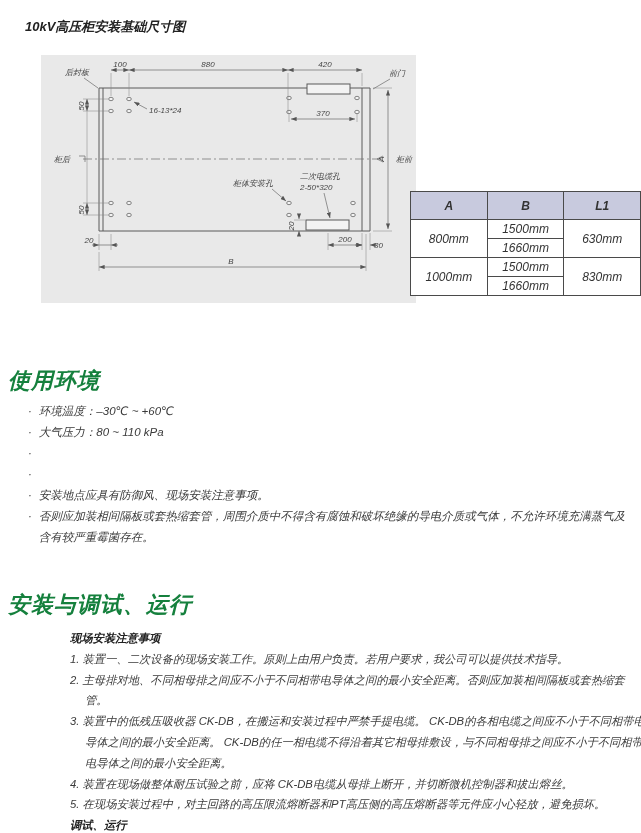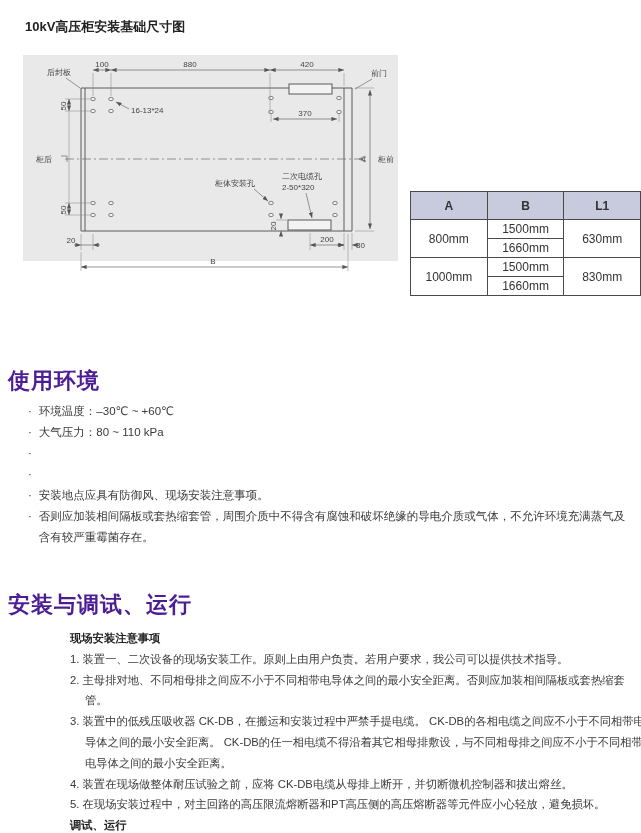--- a/index.html
+++ b/index.html
@@ -1,45 +1,45 @@
 <!DOCTYPE html>
 <html><head>
 <meta charset="utf-8">
 <style>
   html,body{margin:0;padding:0;background:#fff;}
   .page{
     position:relative;width:641px;height:833px;background:#ffffff;overflow:hidden;
-    font-family:"Liberation Sans","DejaVu Sans",sans-serif;color:#3a3a3a;
+    font-family:"Liberation Sans","DejaVu Sans",sans-serif;color:#3a3a3a;font-style:italic;
   }
   .doc-title{
     position:absolute;left:25px;top:18px;font-size:13px;font-weight:bold;color:#222;
   }
   .diagram-panel{
-    position:absolute;left:23px;top:55px;width:375px;height:206px;background:#e9e9e9;
+    position:absolute;left:41px;top:55px;width:375px;height:248px;background:#e9e9e9;
   }
   .diagram-panel svg{display:block;}
   svg text{fill:#454545;font-family:"Liberation Sans","DejaVu Sans",sans-serif;}
   .dim-text{font-size:8px;}
   .cjk-text{font-size:8px;}
   .struct{stroke:#5a5a5a;stroke-width:1;fill:none;}
   .thin{stroke:#6a6a6a;stroke-width:.7;fill:none;}
   .ext{stroke:#8a8a8a;stroke-width:.55;fill:none;}
   .hole{fill:#f3f3f3;stroke:#666;stroke-width:.8;}
   .slot{fill:#f3f3f3;stroke:#5a5a5a;stroke-width:1;}
 
   .spec-table{
     position:absolute;left:410px;top:191px;border-collapse:collapse;
     font-size:12px;color:#333;text-align:center;
   }
   .spec-table th,.spec-table td{border:1px solid #4a4a4a;}
   .spec-table th{background:#c8cade;font-weight:bold;width:74px;height:25px;}
   .spec-table td{height:18px;background:#fff;font-weight:normal;padding:0 2px;}
 
   .section-heading{
-    position:absolute;left:8px;font-size:22px;font-weight:bold;color:#4c1d95;letter-spacing:1px;
+    position:absolute;left:8px;font-size:22px;font-weight:bold;color:#15803d;letter-spacing:1px;
   }
   .env-list{
     position:absolute;left:28px;top:401px;width:604px;margin:0;padding:0;list-style:none;
     font-size:11.5px;line-height:21px;color:#3a3a3a;
   }
   .env-list li{display:flex;gap:7px;}
   .env-list .bullet{flex:0 0 auto;}
   .install-block{
     position:absolute;left:70px;top:628px;width:575px;
     font-size:11.3px;line-height:20.8px;color:#3a3a3a;

